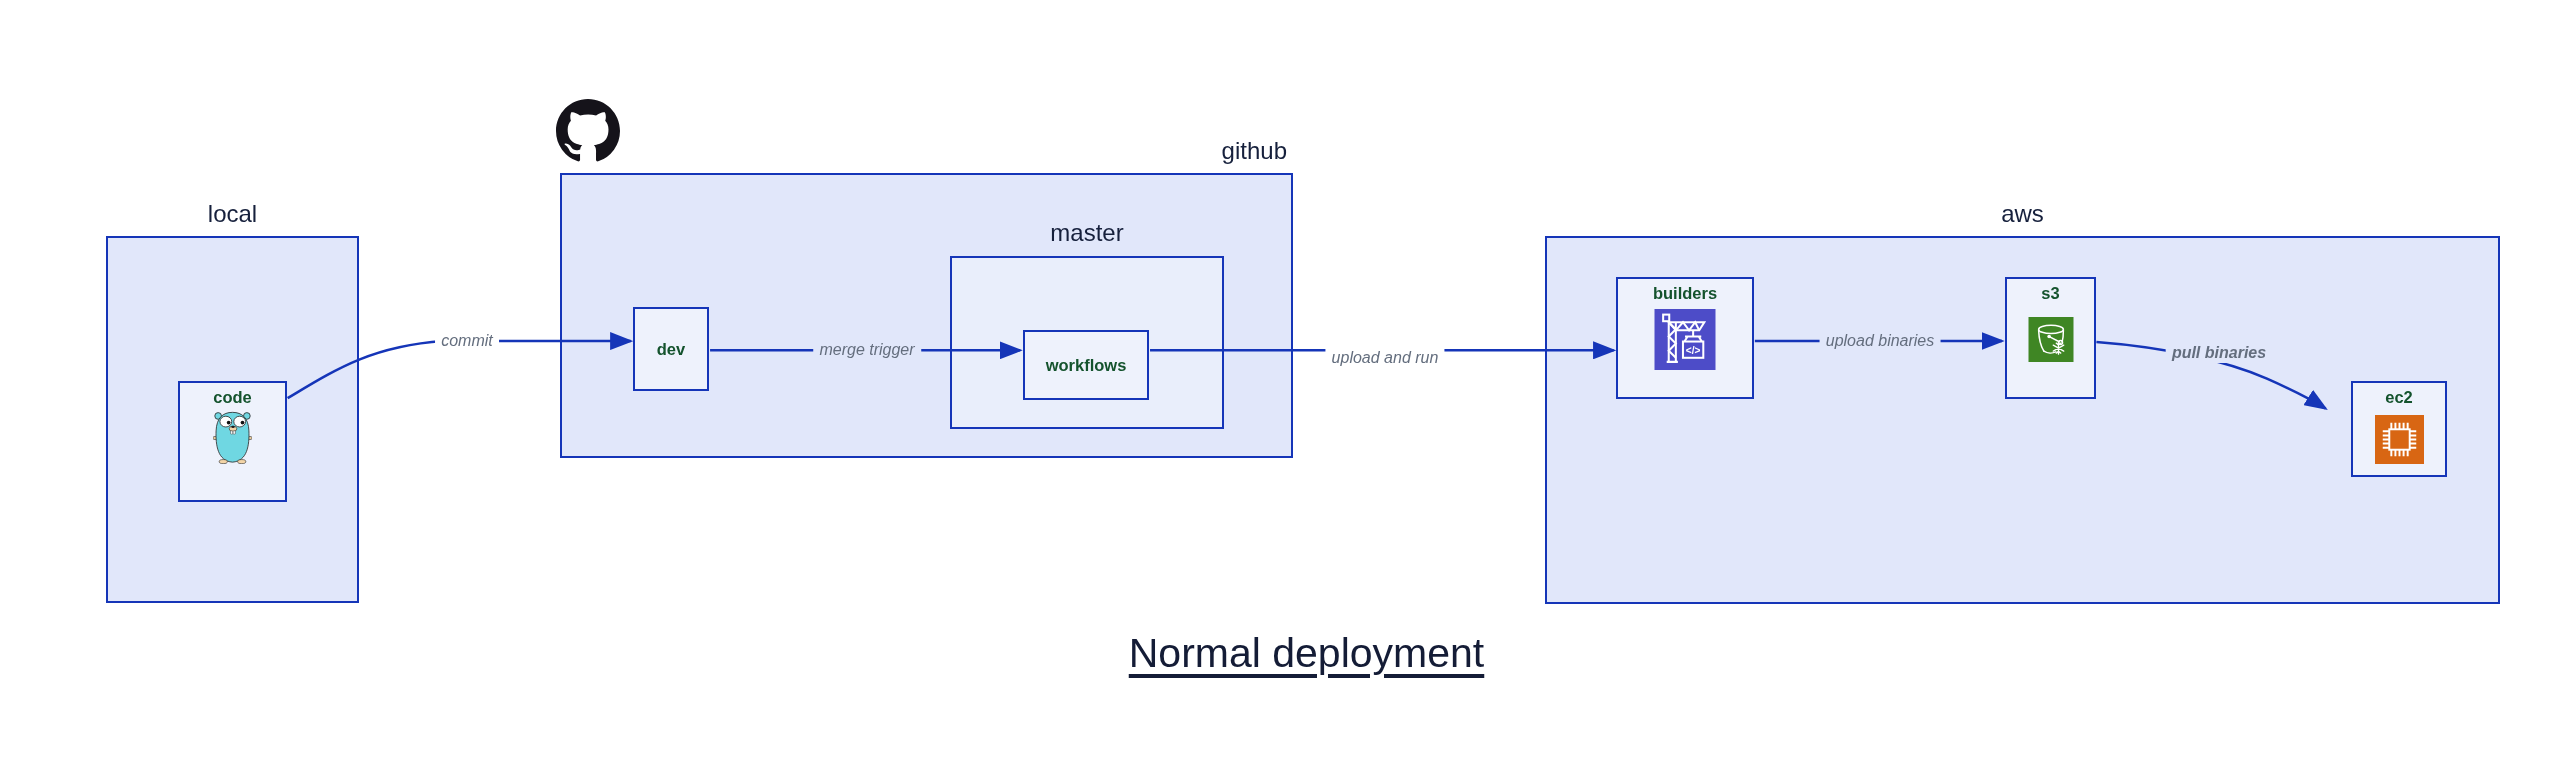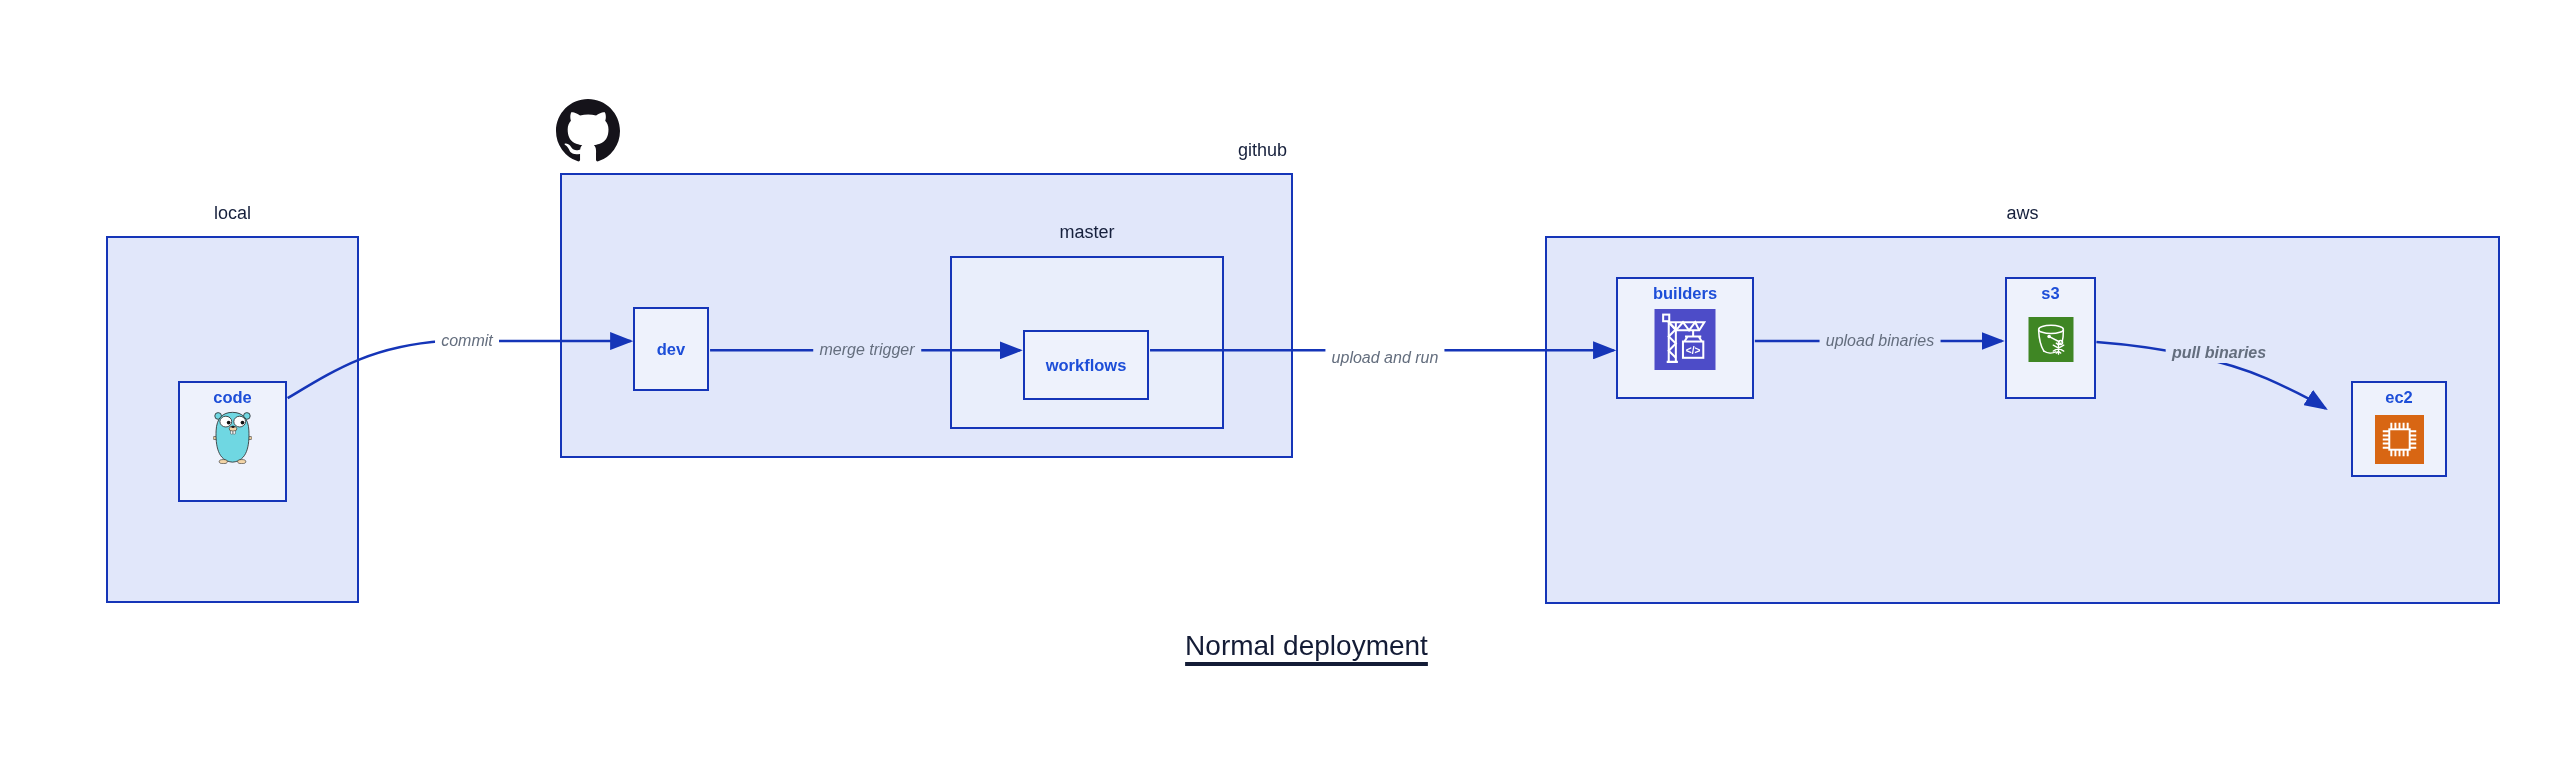--- a/index.html
+++ b/index.html
@@ -2,39 +2,39 @@
 <html style="font-size:8.2px"><head>
 <meta charset="utf-8">
 <style>
   html,body{margin:0;padding:0;background:#ffffff;}
   body{width:2604px;height:781px;position:relative;font-family:"Liberation Sans",sans-serif;}
   #canvas{position:absolute;left:0;top:0;width:2604px;height:781px;background:#ffffff;overflow:hidden;}
 
   
   .container{position:absolute;background:#e1e7fa;border:2.6px solid #1535b8;box-sizing:border-box;z-index:1;}
   .container.lighter{background:#e9eefb;}
-  .ctr-label{position:absolute;font-size:18px;font-weight:500;color:#16203c;line-height:31px;z-index:2;}
+  .ctr-label{position:absolute;font-size:24px;font-weight:500;color:#16203c;line-height:31px;z-index:2;}
   .center{text-align:center;} .right{text-align:right;}
 
   
   .node{position:absolute;background:#eef2fc;border:2.1px solid #1535b8;box-sizing:border-box;z-index:4;}
-  .node-label{font-weight:700;font-size:16.5px;color:#1d4ed8;text-align:center;display:block;}
+  .node-label{font-weight:700;font-size:16.5px;color:#14532d;text-align:center;display:block;}
   .top-label{padding-top:5.2px;}
   .mid{display:flex;align-items:center;justify-content:center;height:100%;}
   .icon-wrap{display:flex;justify-content:center;}
 
   
   #edges{position:absolute;left:0;top:0;z-index:3;pointer-events:none;}
   .edge-label{position:absolute;transform:translate(-50%,-50%);font-style:italic;font-size:16px;
               color:#646e7e;padding:1px 6.2px;white-space:nowrap;z-index:5;}
   .bg-white{background:#ffffff;} .bg-lav{background:#e1e7fa;}
 
   
   .diagram-title{position:absolute;left:1126px;top:630px;width:361px;text-align:center;
-                 font-size:28px;font-weight:500;color:#141c36;text-decoration:underline;
+                 font-size:41px;font-weight:500;color:#141c36;text-decoration:underline;
                  text-decoration-thickness:3.6px;text-underline-offset:7.2px;z-index:2;}
 
   .gh-logo{position:absolute;left:556px;top:99px;width:64px;height:64px;z-index:6;}
   svg{display:block;}
 </style>
 </head>
 <body>
 
 <div id="canvas">
 

